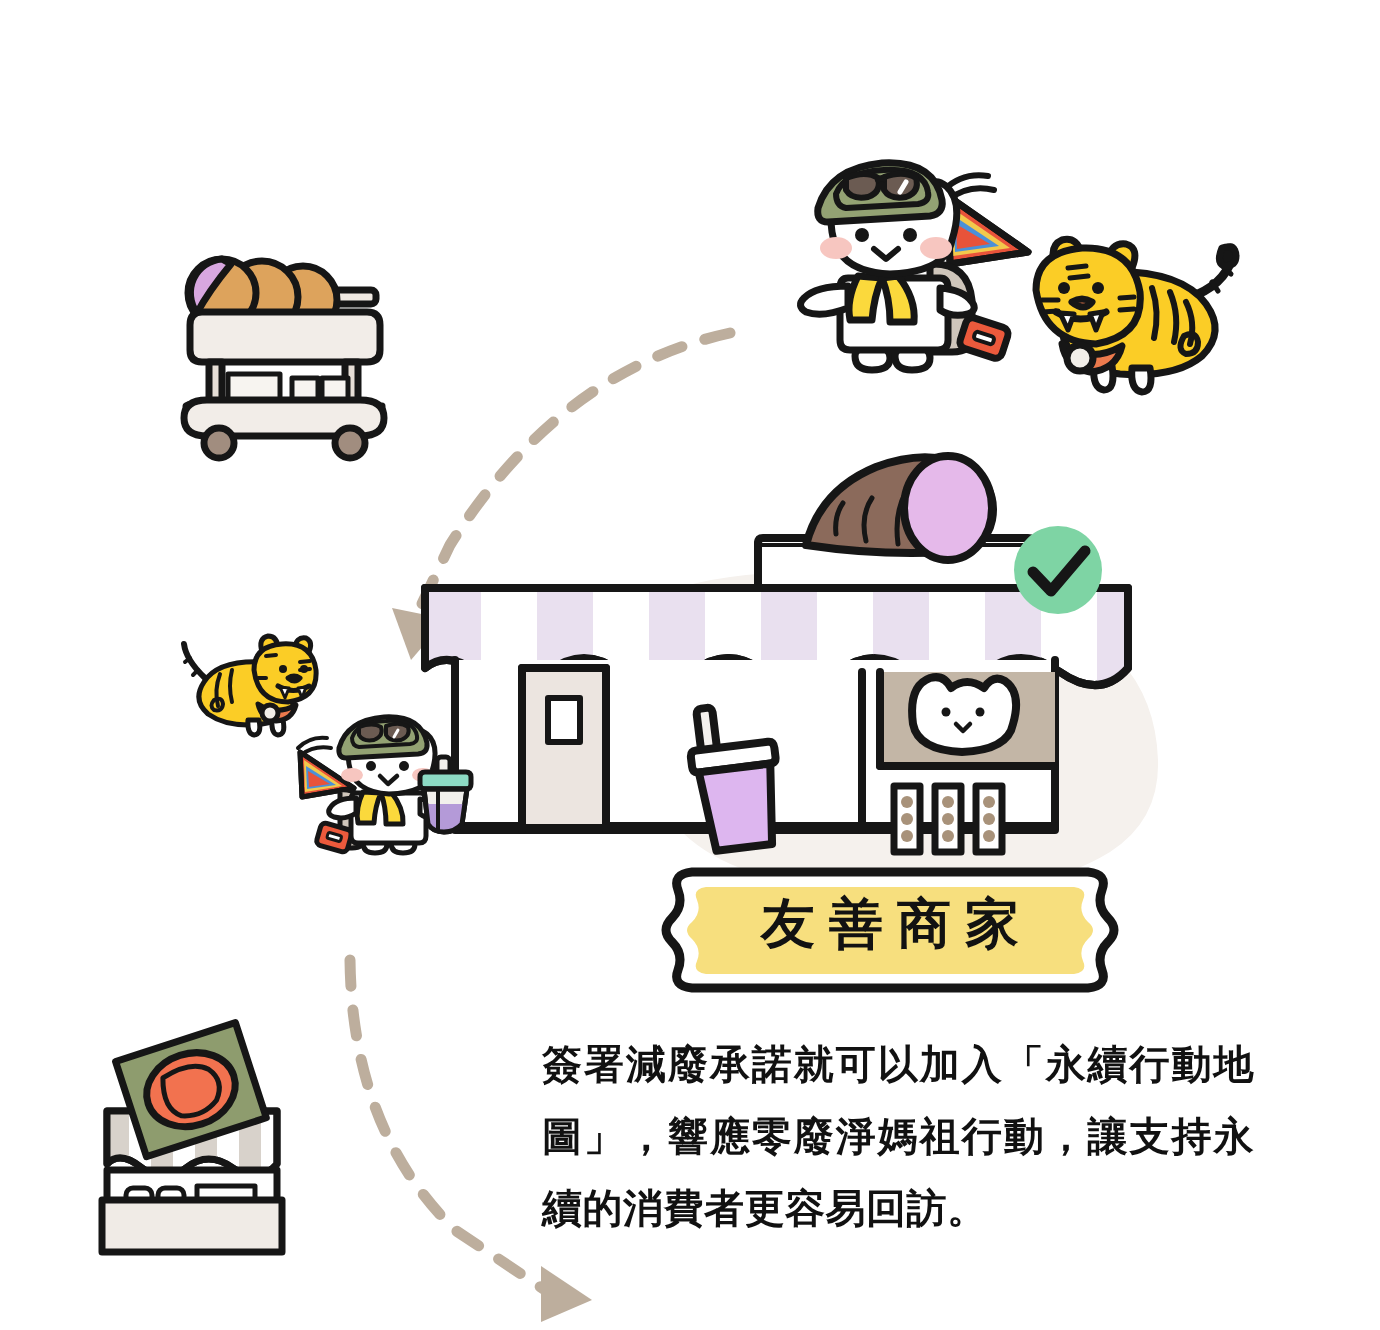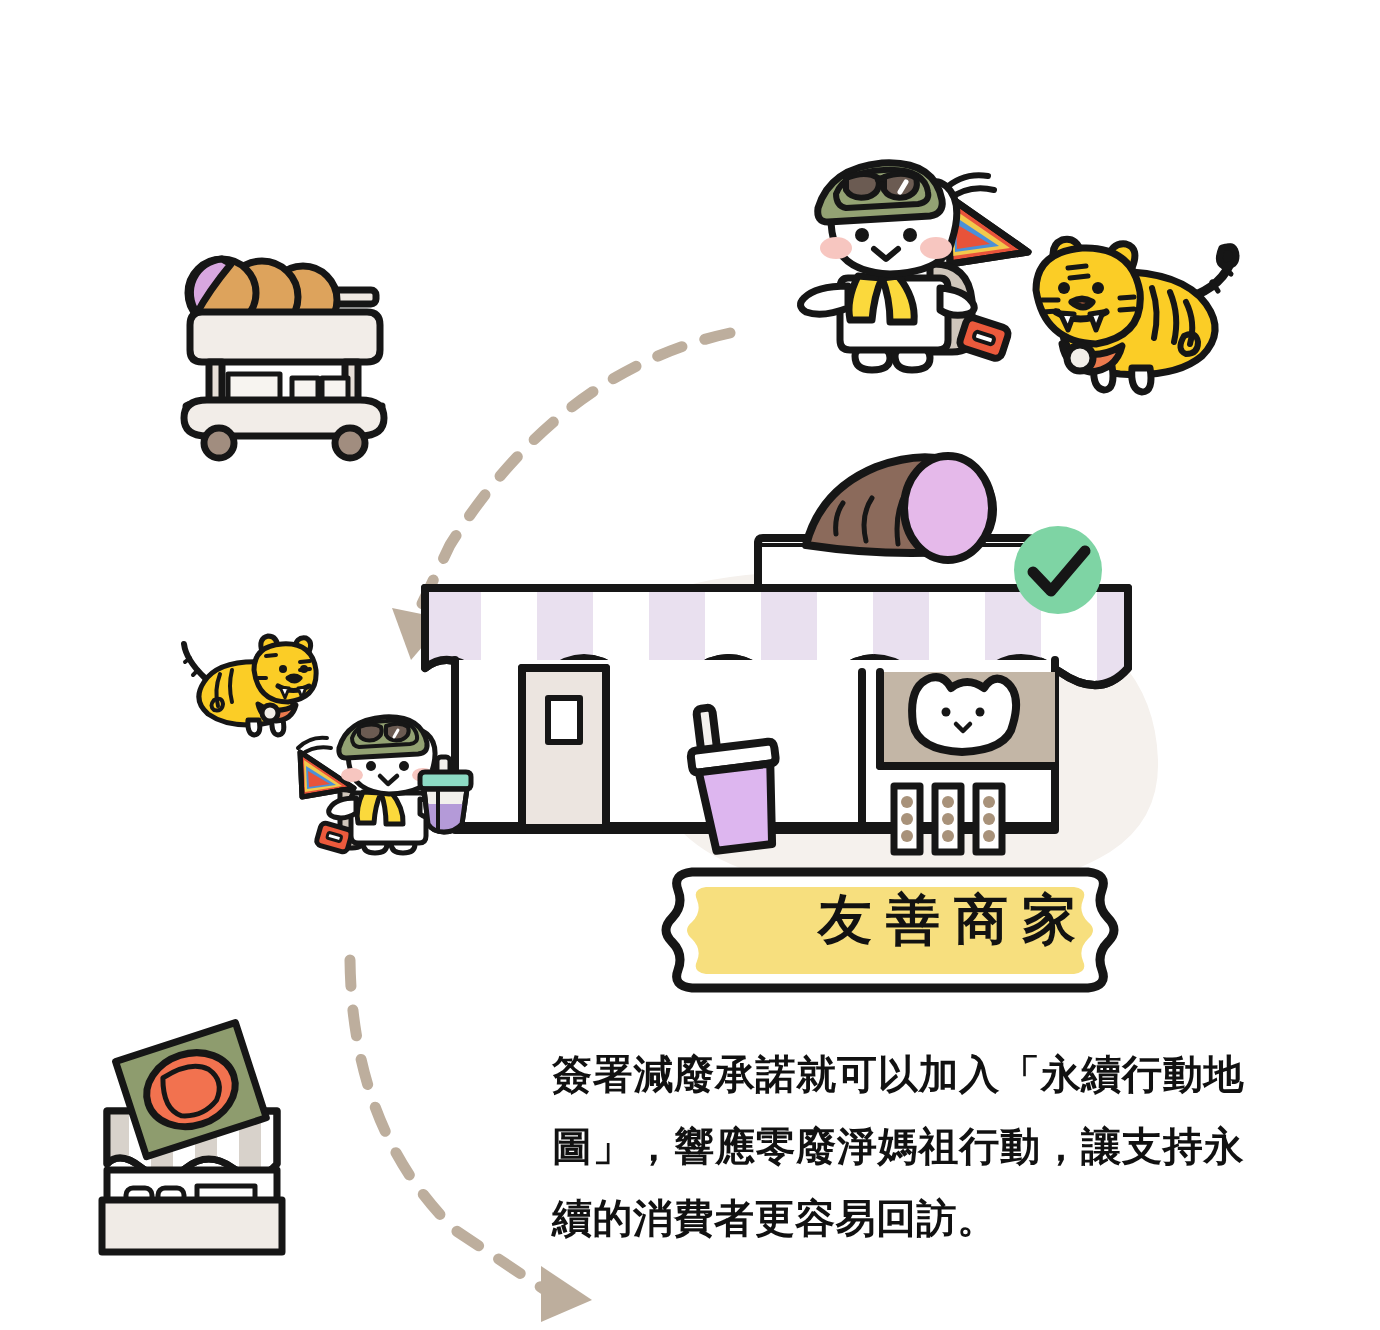--- a/index.html
+++ b/index.html
@@ -25,38 +25,38 @@
     height: 1330px;
   }
   
   #body-copy {
     position: absolute;
     left: 540px;
     top: 1026px;
     width: 716px;
   }
   #body-copy p {
-    margin: 12px;
+    margin: 2px;
     font-family: "Liberation Sans", sans-serif;
     font-weight: bold;
     font-size: 40px;
     line-height: 72px;
     letter-spacing: 0.5px;
     color: #111111;
     text-align: justify;
     text-align-last: left;
   }
   
   #banner-text {
     position: absolute;
     left: 690px;
     top: 893px;
     width: 400px;
-    text-align: right;
-    font-family: Liberation Mono, monospace;
+    text-align: center;
+    font-family: Liberation Serif, serif;
     font-weight: bold;
     font-size: 54px;
     letter-spacing: 14px;
     text-indent: 14px;
     color: #121212;
     line-height: 62px;
     white-space: nowrap;
   }
 </style>
 </head>

